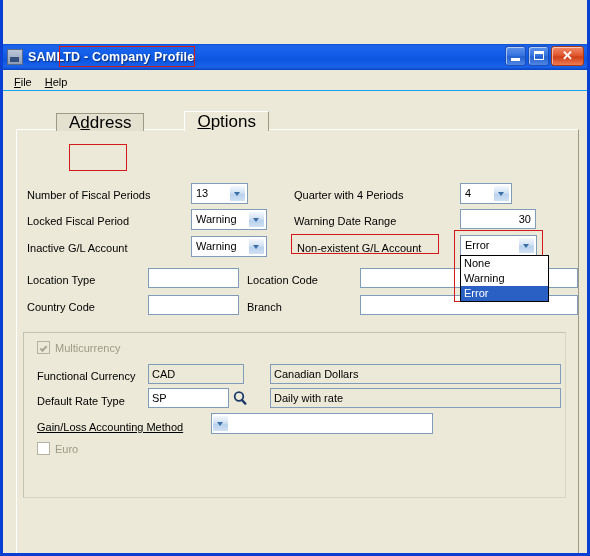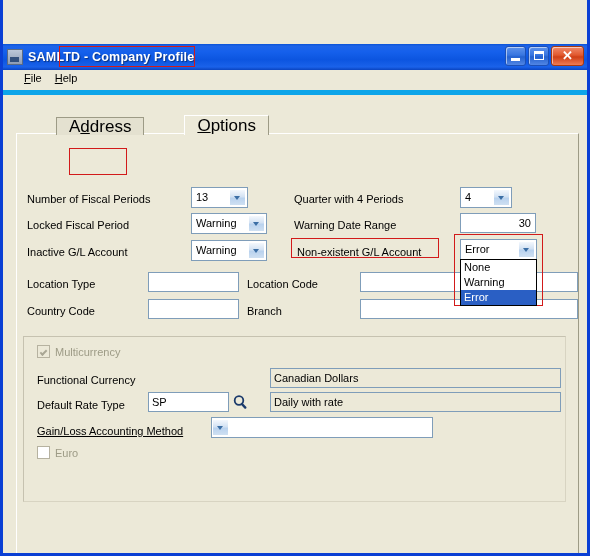--- a/index.html
+++ b/index.html
@@ -107,23 +107,23 @@
   .tbtn.close .glyph {
     left: 0; right: 0; top: 2px;
     text-align: center;
     font-size: 13px;
   }
   
   #menubar {
     height: 20px;
     background: #ece9d8;
     display: flex;
-    align-items: flex-start;
-    padding-left: 17px;
-    border-bottom: 5px solid #0ea5e9;
+    align-items: flex-end;
+    padding-left: 7px;
+    border-bottom: 1px solid #0ea5e9;
   }
   .menu-item {
     padding: 2px 9px 2px 4px;
     font-size: 11px;
     color: #000;
     cursor: default;
   }
   .ak { text-decoration: underline; }
   
   #client {
@@ -374,21 +374,21 @@
     </div>
 
     <div class="lbl" style="left:294px; top:150px;">Non-existent G/L Account</div>
     <div class="anno" style="left:288px; top:143px; width:148px; height:20px;"></div>
 
     <div class="combo" style="left:457px; top:144px; width:77px;">
       <span class="cval">Error</span>
       <span class="carrow"></span>
     </div>
 
-    <div id="dropdown-list" style="left:457px; top:164px; width:77px;">
+    <div id="dropdown-list" style="left:457px; top:164px; width:89px;">
       <div class="opt">None</div>
       <div class="opt">Warning</div>
       <div class="opt sel">Error</div>
     </div>
 
     <div class="anno" style="left:451px; top:139px; width:89px; height:72px;"></div>
 
     <div class="lbl" style="left:24px; top:182px;">Location Type</div>
     <div class="tfield" style="left:145px; top:177px; width:91px;"></div>
 
@@ -400,20 +400,21 @@
 
     <div class="lbl" style="left:244px; top:209px;">Branch</div>
     <div class="tfield" style="left:357px; top:204px; width:218px;"></div>
 
     <div id="mc-group"></div>
 
     <div class="chk checked" style="left:34px; top:250px;"></div>
     <div class="lbl dis" style="left:52px; top:250px;">Multicurrency</div>
 
     <div class="lbl" style="left:34px; top:278px;">Functional Currency</div>
+    <div class="tfield ro" style="left:145px; top:273px; width:96px;">CAD</div>
     <div class="tfield ro" style="left:267px; top:273px; width:291px;">Canadian Dollars</div>
 
     <div class="lbl" style="left:34px; top:303px;">Default Rate Type</div>
     <div class="tfield" style="left:145px; top:297px; width:81px;">SP</div>
     <div class="lookup-btn" style="left:228px; top:298px;">
       <svg width="18" height="18" viewBox="0 0 18 18">
         <circle cx="8" cy="7.5" r="4.3" fill="none" stroke="#1b3a6b" stroke-width="1.8"></circle>
         <line x1="10.9" y1="11" x2="14.3" y2="14.6" stroke="#1b3a6b" stroke-width="2.4" stroke-linecap="round"></line>
       </svg>
     </div>

